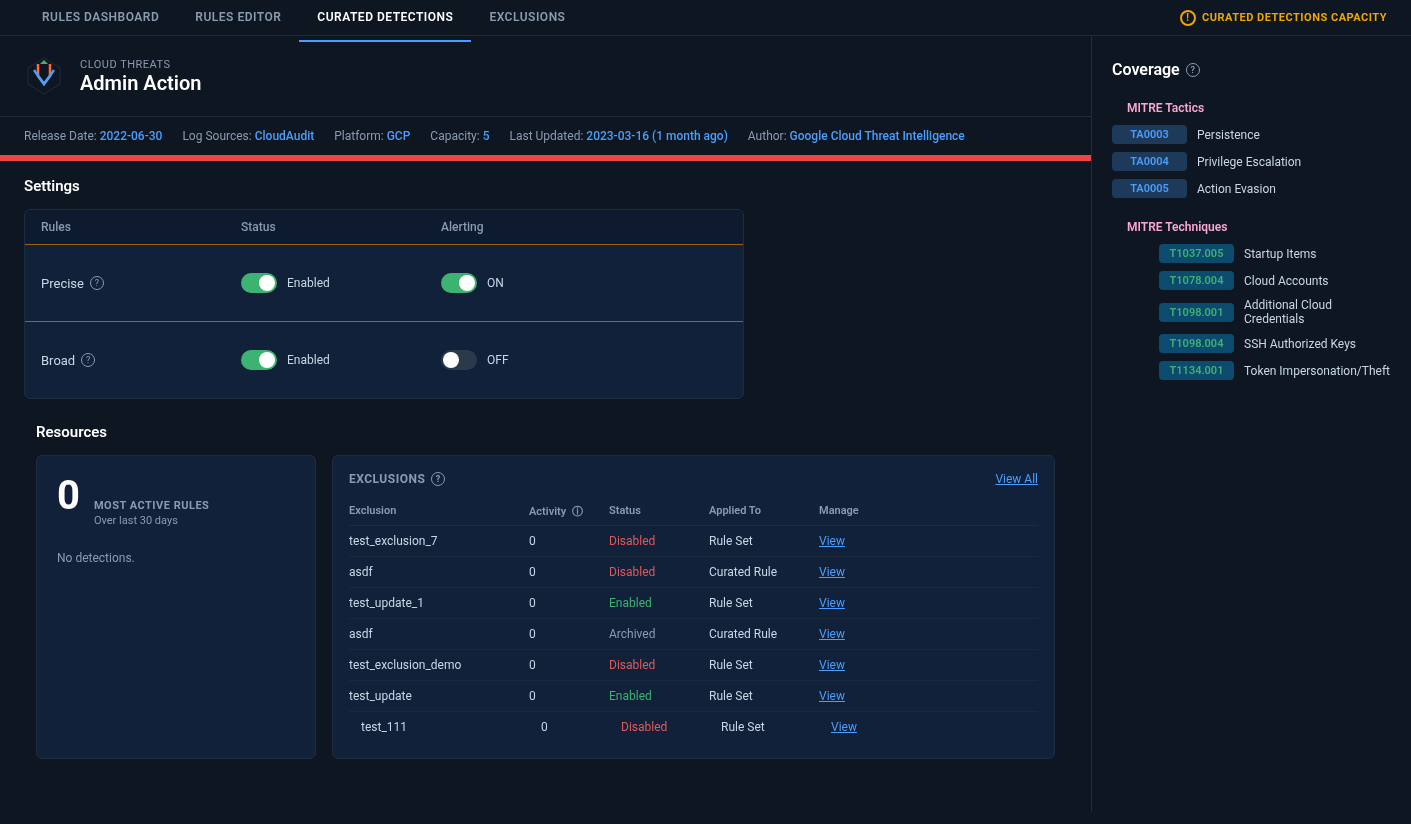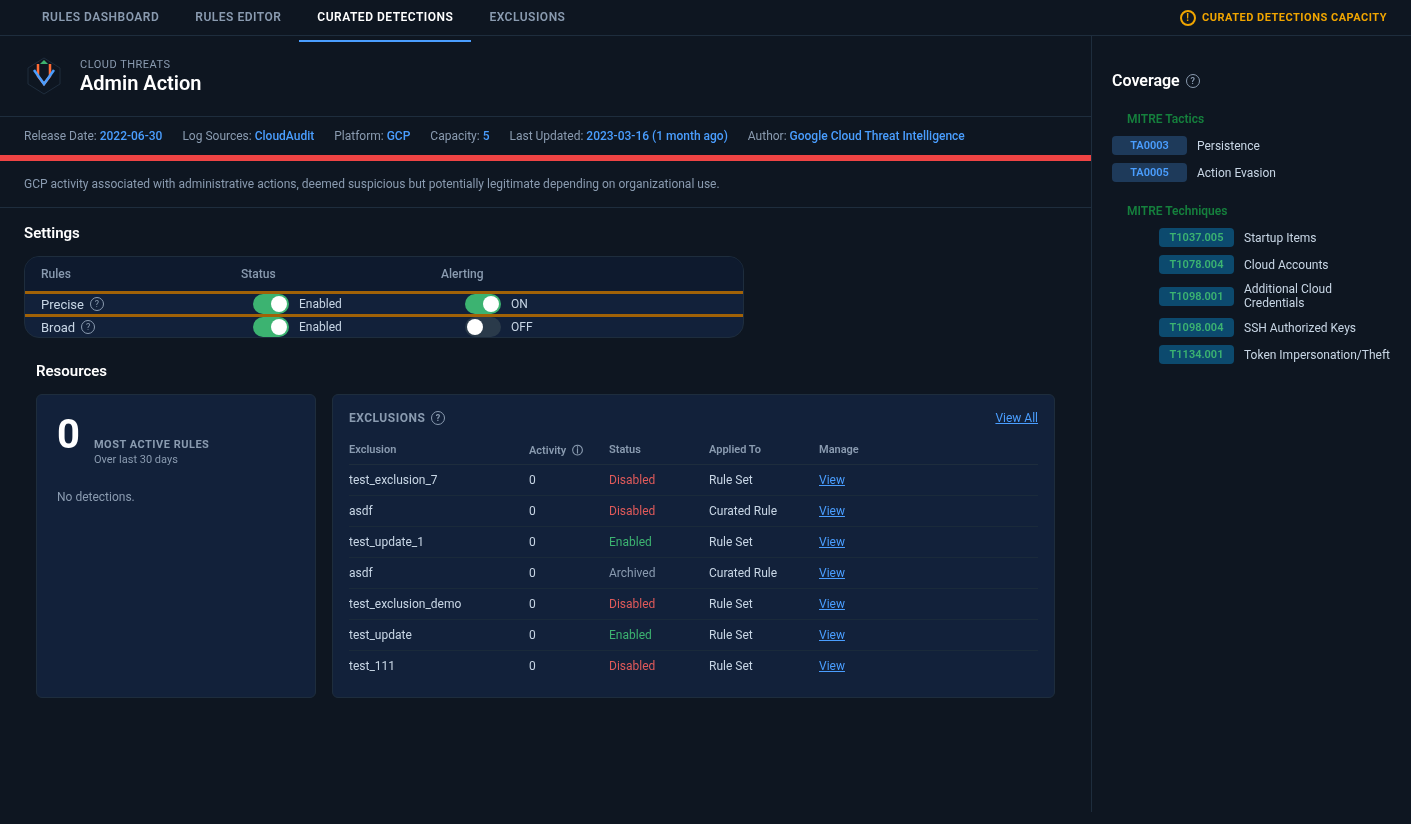--- a/index.html
+++ b/index.html
@@ -134,42 +134,41 @@
     .section-title {
       font-size: 15px;
       font-weight: 600;
       color: #ffffff;
       margin-bottom: 14px;
     }
 
     
     .rules-table {
       background: #12213a;
-      border-radius: 15px;
+      border-radius: 6px;
       overflow: hidden;
       border: 1px solid #1e2d3d;
       width: 100%;
       max-width: 720px;
     }
     .rules-table-header {
       display: grid;
       grid-template-columns: 200px 200px 1fr;
       background: #0e1a2e;
       padding: 10px 16px;
       font-size: 12px;
       color: #8a9bb0;
       font-weight: 500;
     }
     .rules-table-row {
       display: grid;
       grid-template-columns: 200px 200px 1fr;
-      padding: 0 16px;
-      border-top: 3px solid #a16207;
-      align-items: center;
-      gap: 12px;
+      padding: 28px 16px;
+      border-top: 1px solid #a16207;
+      align-items: center;
     }
     .rule-label {
       display: flex;
       align-items: center;
       gap: 6px;
       color: #c8d6e5;
       font-size: 13px;
     }
     .help-icon {
       width: 14px;
@@ -303,44 +302,43 @@
       font-weight: 600;
     }
     .exc-table-row {
       display: grid;
       grid-template-columns: 180px 80px 100px 110px 80px;
       padding: 8px 0;
       border-bottom: 1px solid #1a2a3a;
       align-items: center;
       font-size: 12px;
     }
-    .exc-table-row:last-child { border-bottom: none; }
+    .exc-table-row:last-child { border-bottom: none; margin-left: 12px; }
     .status-disabled { color: #e05a5a; }
     .status-enabled { color: #3cb371; }
     .status-archived { color: #8a9bb0; }
     .view-link {
       color: #4a9eff;
       text-decoration: underline;
       cursor: pointer;
     }
 
     
     .sidebar-coverage-title {
       display: flex;
       align-items: center;
       gap: 6px;
       font-size: 16px;
       font-weight: 600;
       color: #ffffff;
       margin-bottom: 6px;
-      margin-top: 11px;
     }
     .sidebar-section-label {
       font-size: 12px;
-      color: #15803d;
+      color: #f9a8d4;
       font-weight: 600;
       margin-bottom: 10px;
       margin-top: 22px;
       padding-left: 15px;
     }
     .tag-row {
       display: flex;
       align-items: center;
       gap: 10px;
       margin-bottom: 8px;
@@ -423,21 +421,20 @@
       <span>
         <span>Last Updated:</span>
         <span class="highlight">2023-03-16 (1 month ago)</span>
       </span>
       <span>
         <span>Author:</span>
         <span class="highlight">Google Cloud Threat Intelligence</span>
       </span>
     </div>
 
-    <div class="description">GCP activity associated with administrative actions, deemed suspicious but potentially legitimate depending on organizational use.</div>
 
     <div class="section">
       <div class="section-title">Settings</div>
       <div class="rules-table">
         <div class="rules-table-header">
           <span>Rules</span>
           <span>Status</span>
           <span>Alerting</span>
         </div>
 
@@ -572,20 +569,24 @@
       <div class="help-icon">?</div>
     </div>
 
     <div class="sidebar-section-label">MITRE Tactics</div>
     <div id="tactics-list">
         <div class="tag-row">
     <span class="mitre-tag">TA0003</span>
     <span class="mitre-label">Persistence</span>
   </div>
         <div class="tag-row">
+    <span class="mitre-tag">TA0004</span>
+    <span class="mitre-label">Privilege Escalation</span>
+  </div>
+        <div class="tag-row">
     <span class="mitre-tag">TA0005</span>
     <span class="mitre-label">Action Evasion</span>
   </div>
       </div>
 
     <div class="sidebar-section-label">MITRE Techniques</div>
     <div id="techniques-list">
         <div class="tag-row">
     <span class="mitre-tag technique">T1037.005</span>
     <span class="mitre-label">Startup Items</span>

